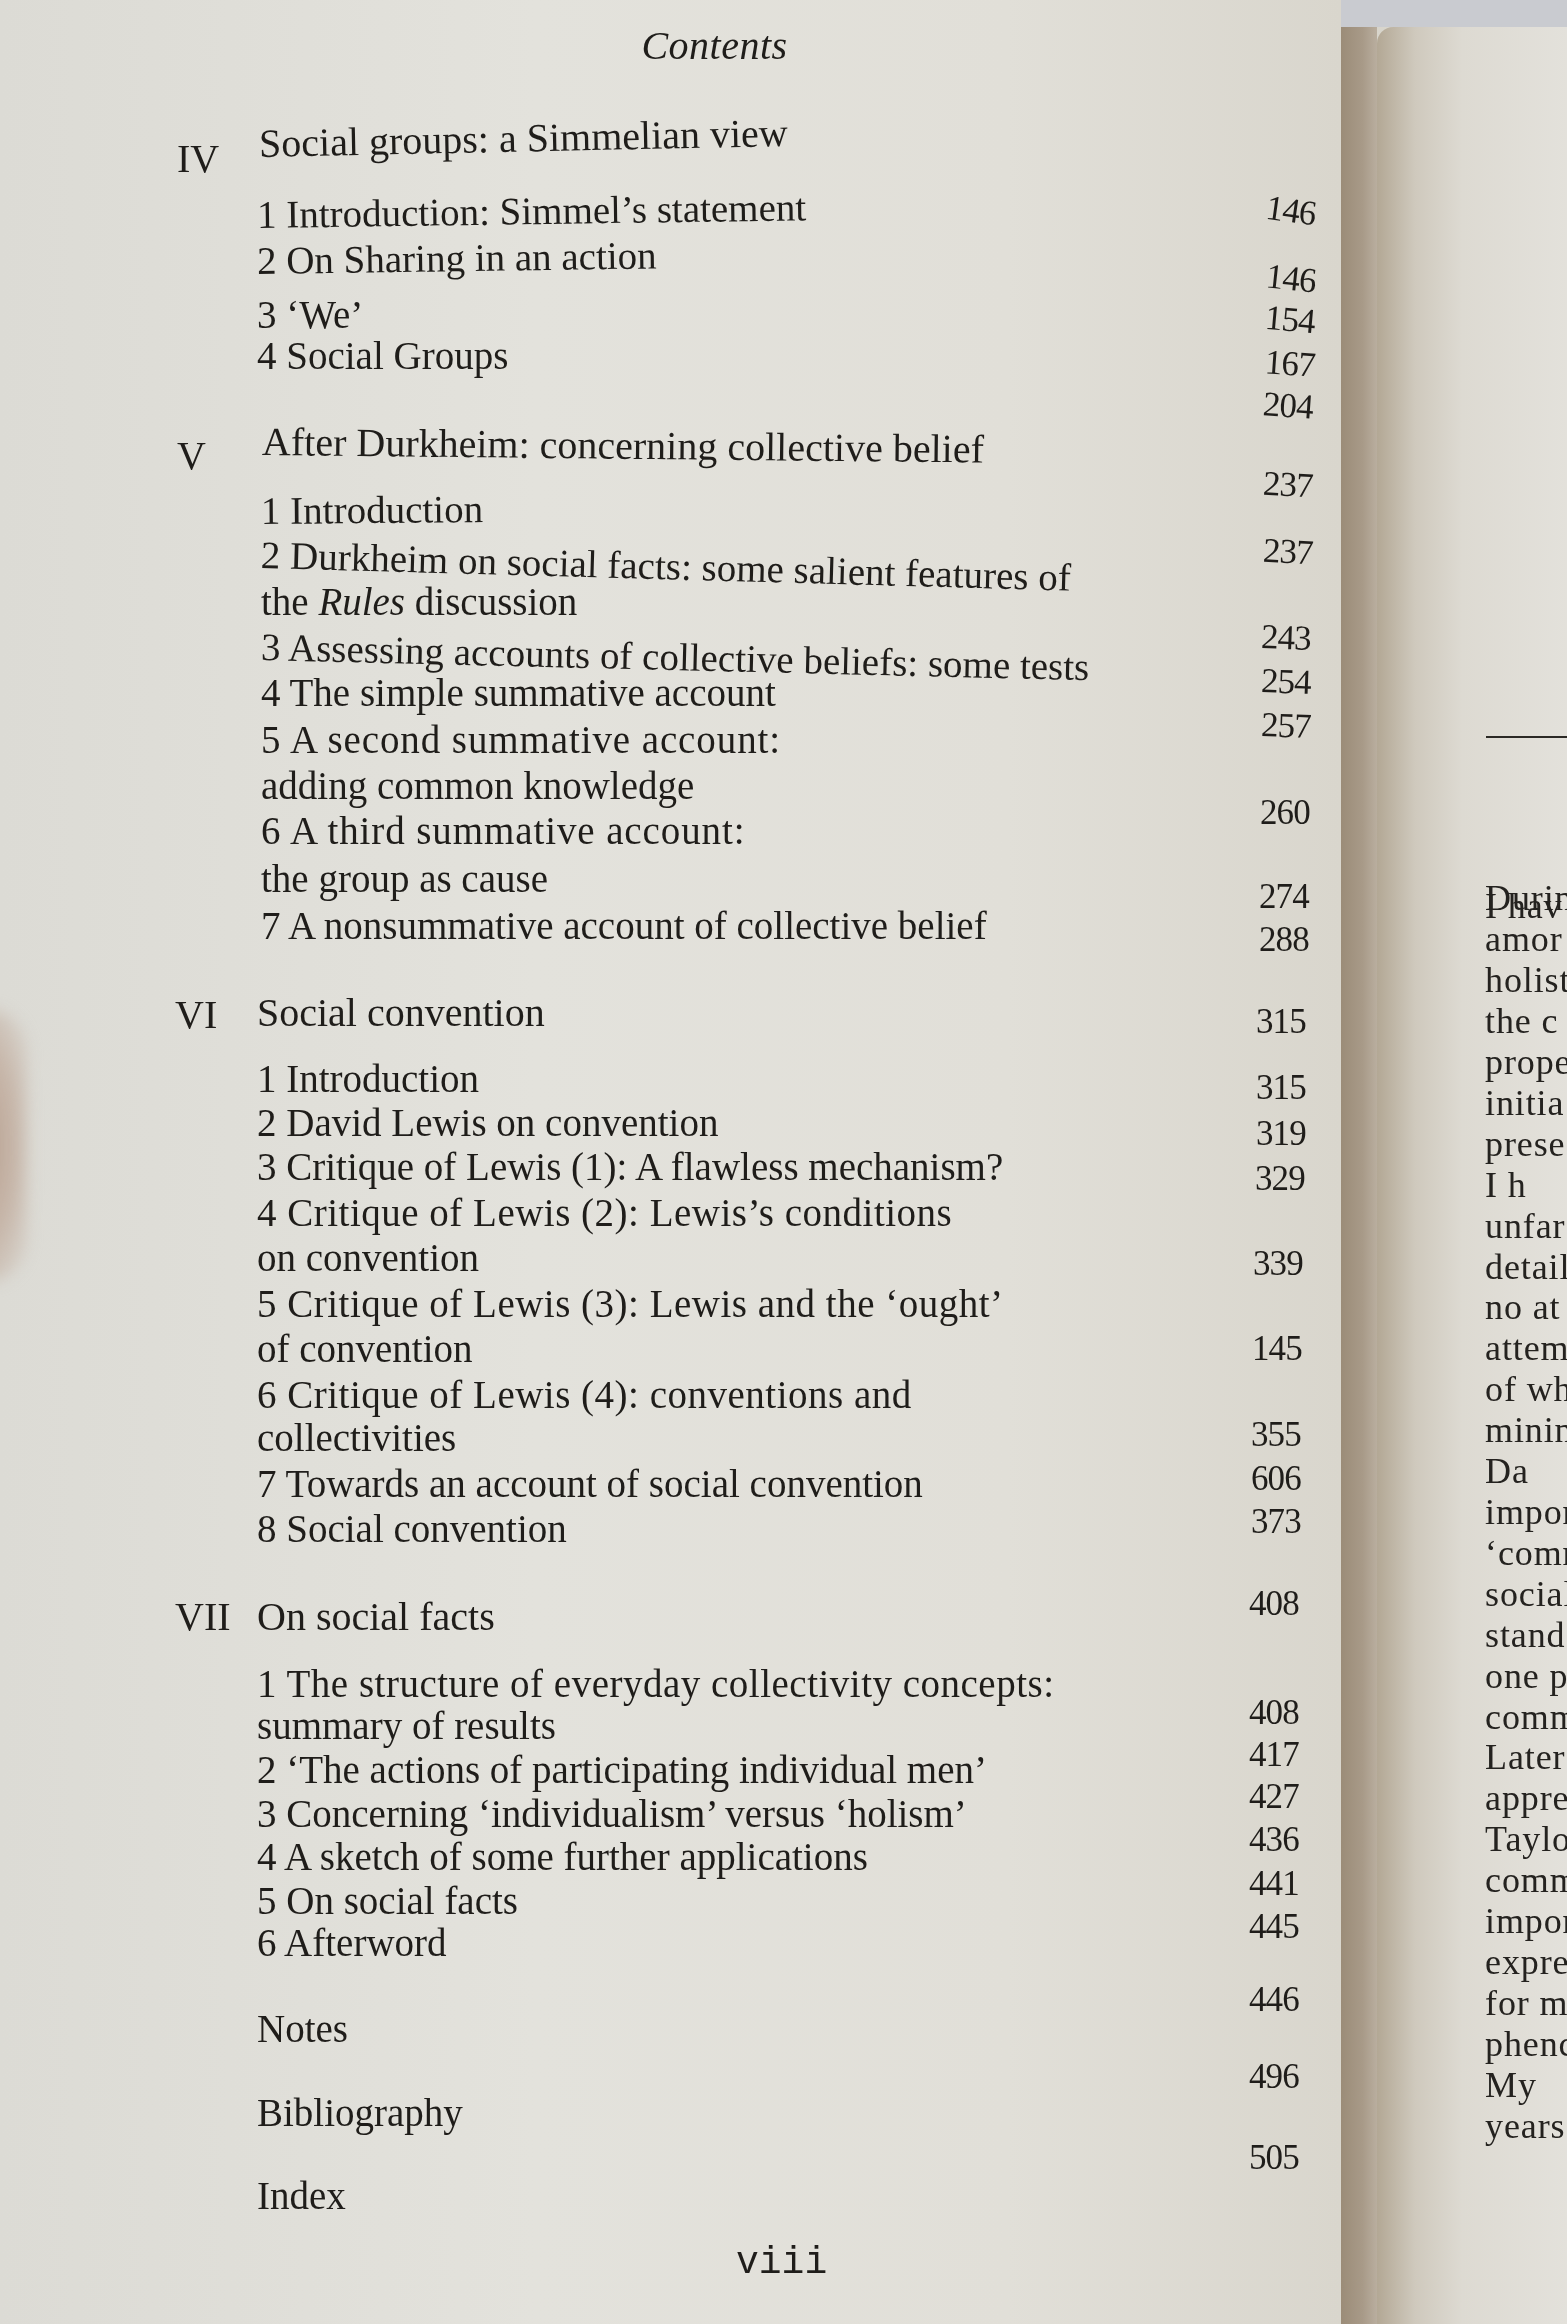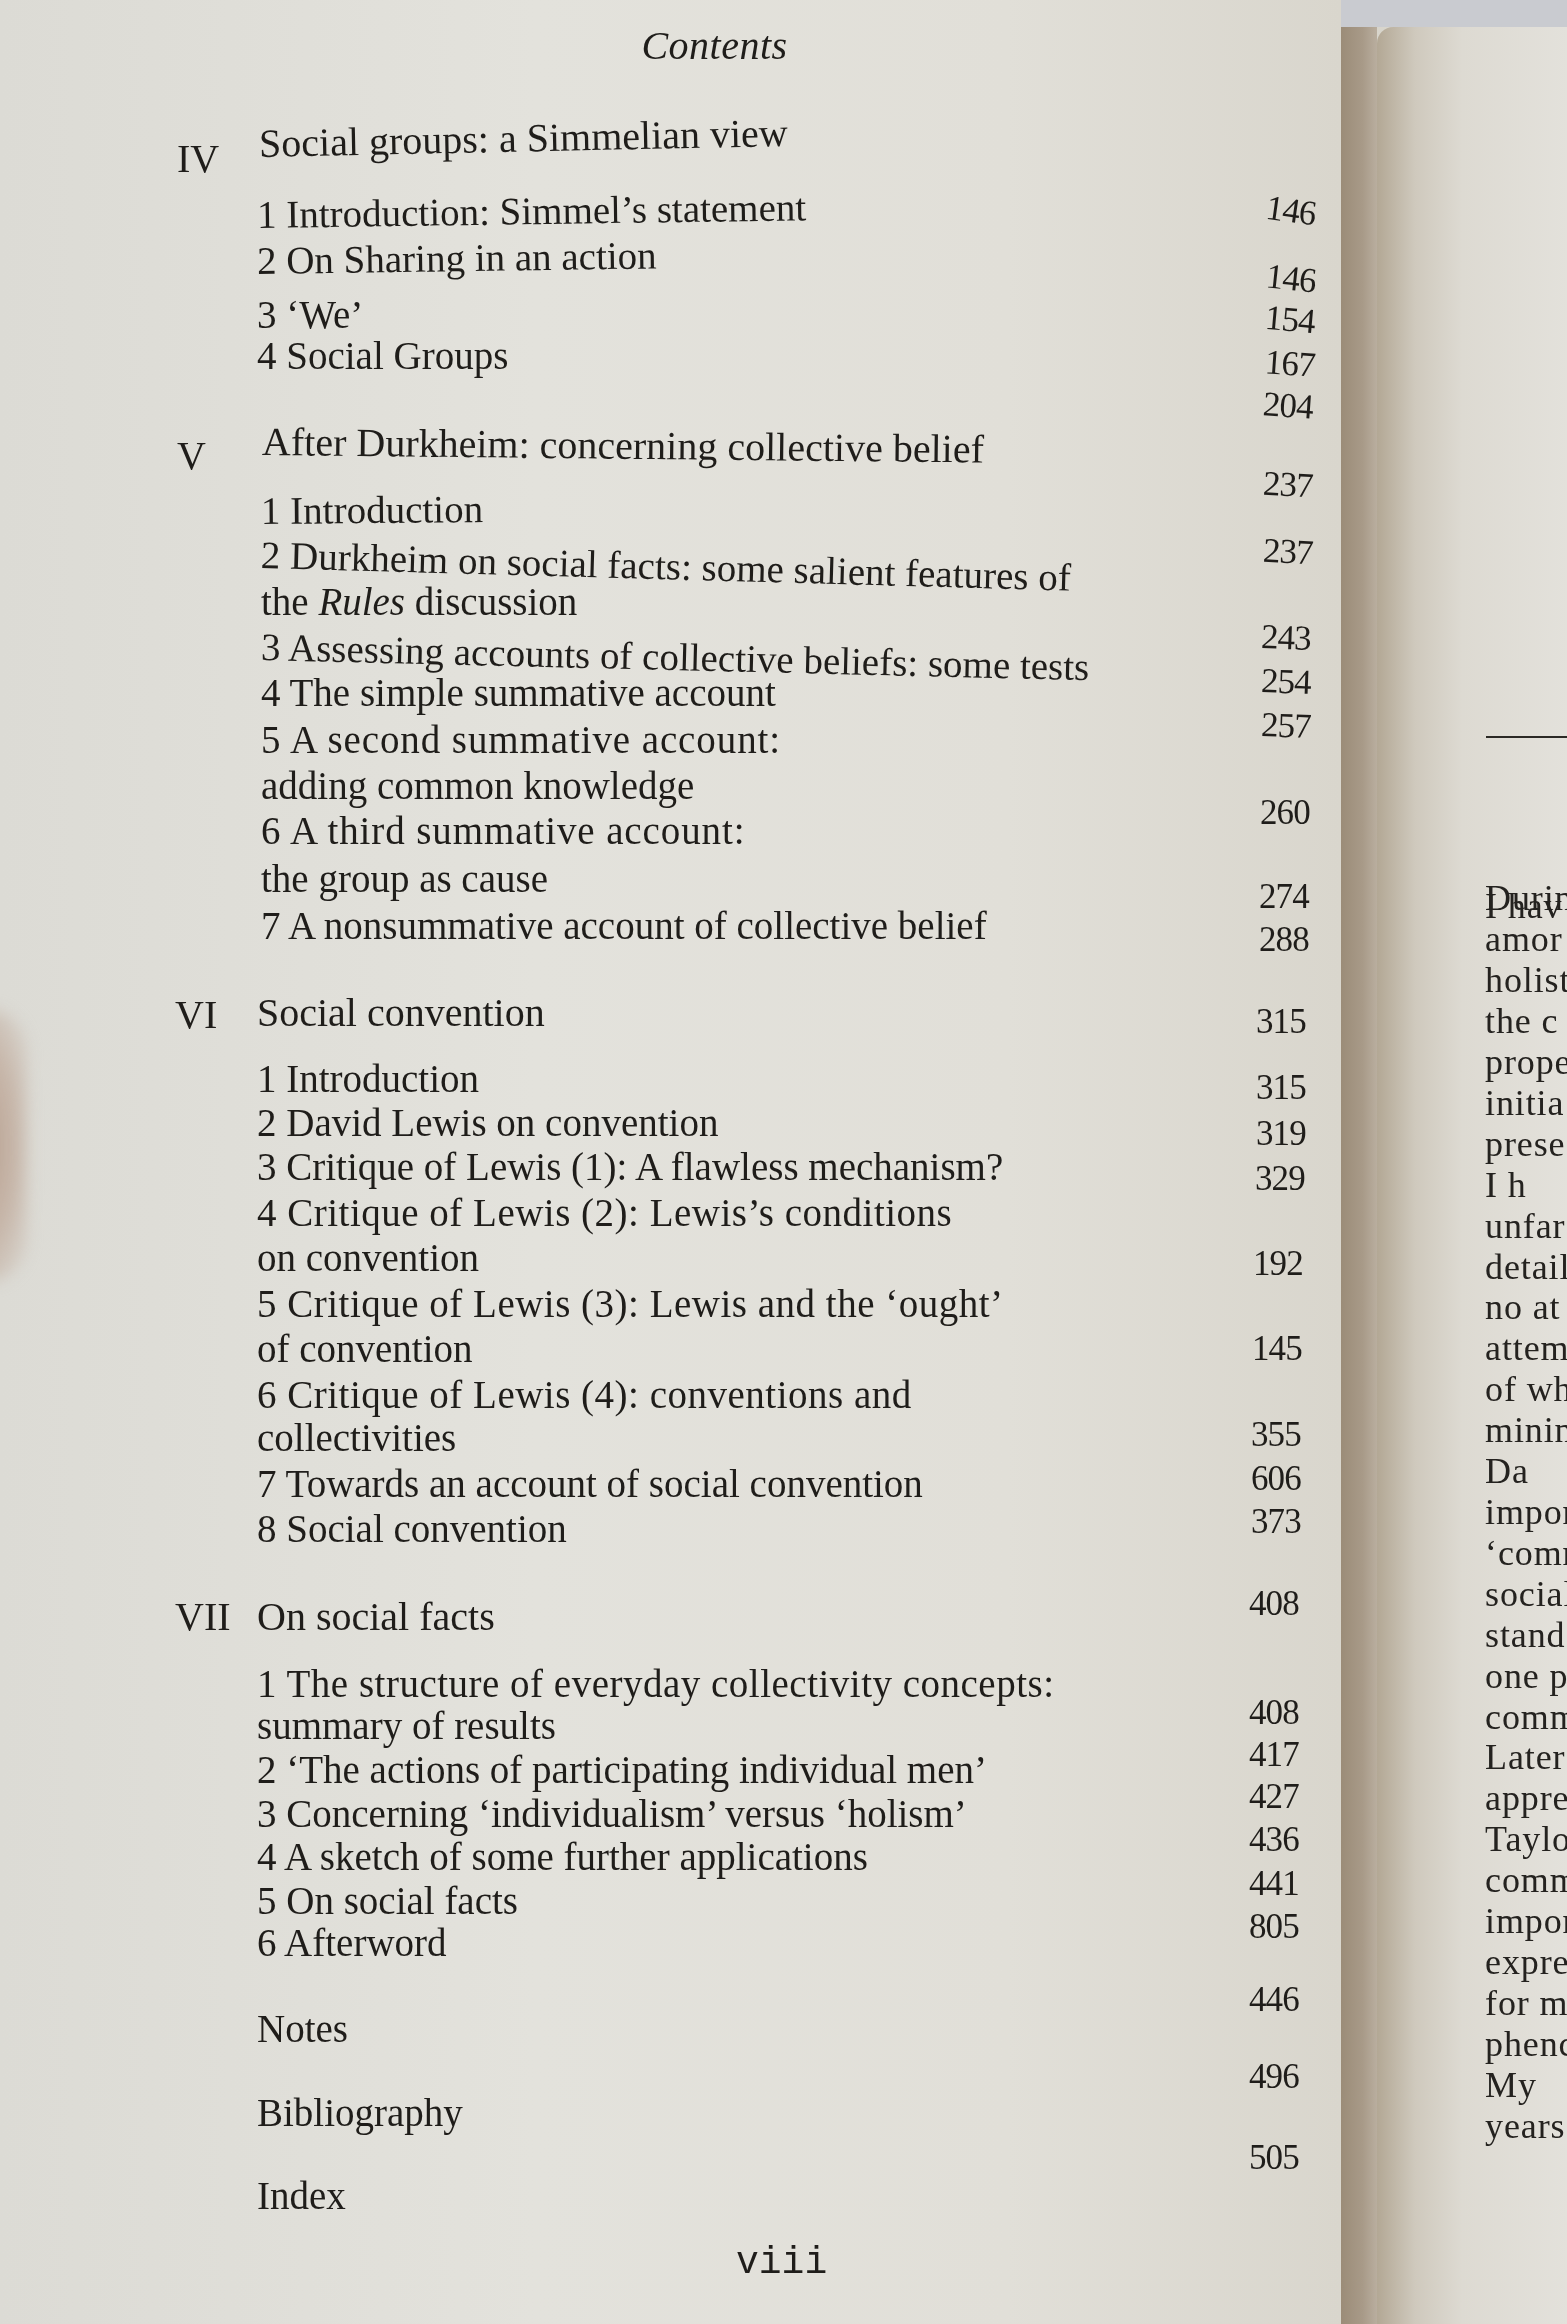--- a/index.html
+++ b/index.html
@@ -126,32 +126,32 @@
 <div class="page-no" style="left:1261px;top:618px;transform:rotate(2deg);">243</div>
 <div class="page-no" style="left:1261px;top:662px;transform:rotate(2deg);">254</div>
 <div class="page-no" style="left:1261px;top:706px;transform:rotate(2deg);">257</div>
 <div class="page-no" style="left:1260px;top:793px;">260</div>
 <div class="page-no" style="left:1259px;top:877px;">274</div>
 <div class="page-no" style="left:1259px;top:920px;">288</div>
 <div class="page-no" style="left:1256px;top:1002px;">315</div>
 <div class="page-no" style="left:1256px;top:1068px;">315</div>
 <div class="page-no" style="left:1256px;top:1114px;">319</div>
 <div class="page-no" style="left:1255px;top:1159px;">329</div>
-<div class="page-no" style="left:1253px;top:1244px;">192</div>
+<div class="page-no" style="left:1253px;top:1244px;">339</div>
 <div class="page-no" style="left:1252px;top:1329px;">145</div>
 <div class="page-no" style="left:1251px;top:1415px;">355</div>
 <div class="page-no" style="left:1251px;top:1459px;">606</div>
 <div class="page-no" style="left:1251px;top:1502px;">373</div>
 <div class="page-no" style="left:1249px;top:1584px;">408</div>
 <div class="page-no" style="left:1249px;top:1693px;">408</div>
 <div class="page-no" style="left:1249px;top:1735px;">417</div>
 <div class="page-no" style="left:1249px;top:1777px;">427</div>
 <div class="page-no" style="left:1249px;top:1820px;">436</div>
 <div class="page-no" style="left:1249px;top:1864px;">441</div>
-<div class="page-no" style="left:1249px;top:1907px;">805</div>
+<div class="page-no" style="left:1249px;top:1907px;">445</div>
 <div class="page-no" style="left:1249px;top:1980px;">446</div>
 <div class="page-no" style="left:1249px;top:2057px;">496</div>
 <div class="page-no" style="left:1249px;top:2138px;">505</div>
 
 <div class="folio">viii</div>
 
 <div class="rule"></div>
 <div class="rp-line" style="top:885px;">I hav</div>
 <div class="rp-line" style="top:877px;">Durin</div>
 <div class="rp-line" style="top:918px;">amor</div>

